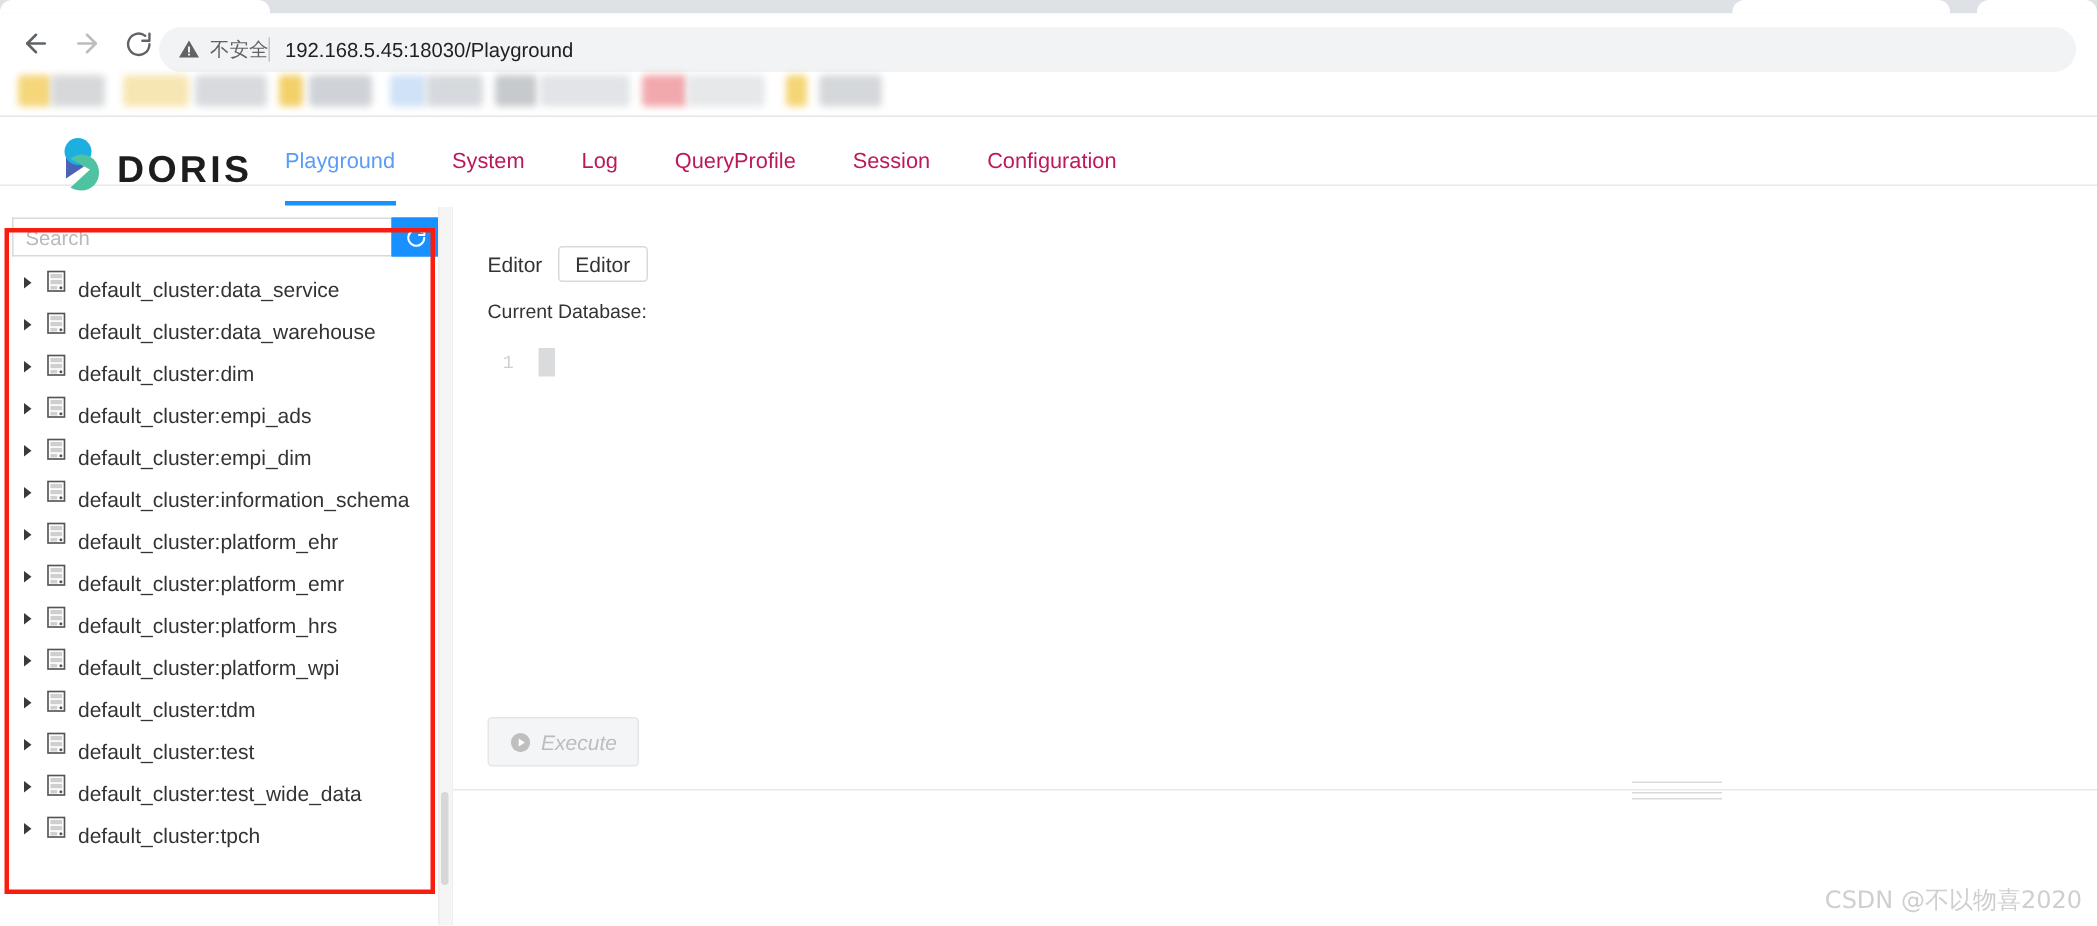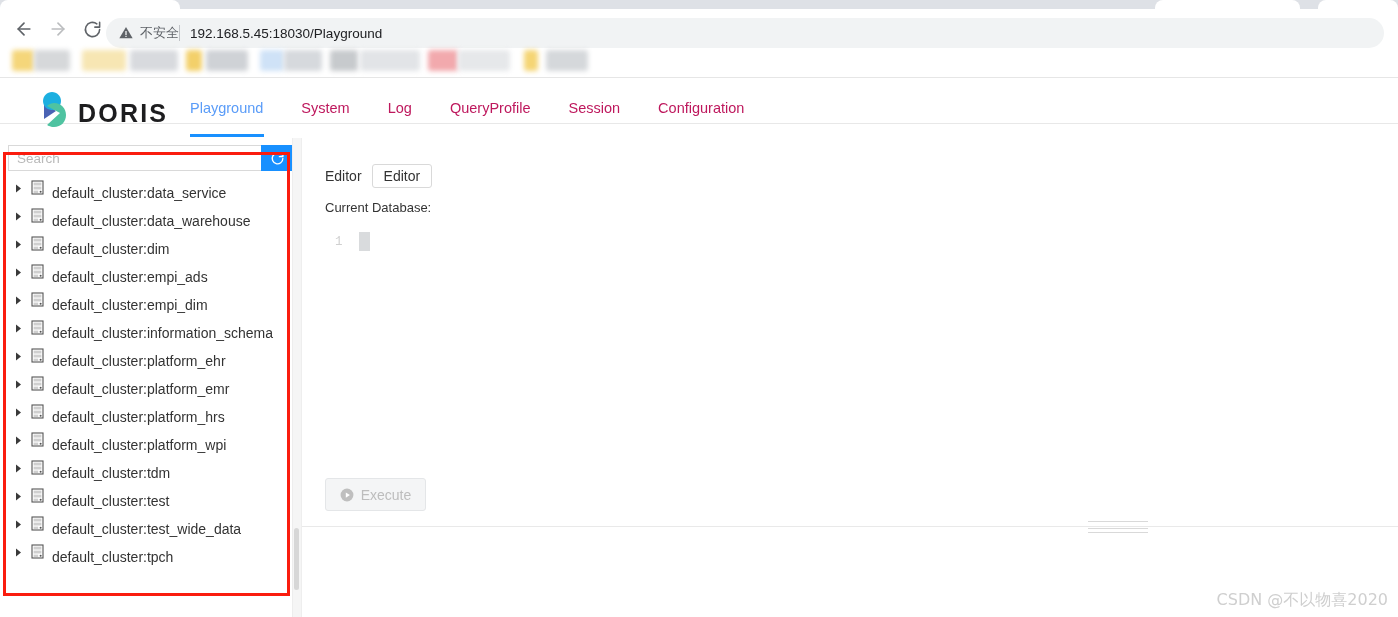--- a/index.html
+++ b/index.html
@@ -188,21 +188,21 @@
     width: 11px; height: 19px; background: #d9dbdd;
   }
   .execute-btn {
     position: absolute; left: 23px; top: 340px;
     width: 101px; height: 33px;
     background: #f4f5f6; border: 1px solid #e4e6e8; border-radius: 3px;
     display: flex; align-items: center; justify-content: center; gap: 7px;
     cursor: default;
   }
   .execute-btn .play-icon { width: 14px; height: 14px; display:block; }
-  .execute-btn .exec-label { font-size: 14px; color: #bdbdbd; }
+  .execute-btn .exec-label { font-size: 14px; color: #bdbdbd; font-style: italic; }
 
   .divider {
     position: absolute; left: 0; right: 0; top: 388px;
     height: 1px; background: #e9e9e9;
   }
   .resize-handle {
     position: absolute; left: 786px; top: 381px;
     width: 60px; height: 15px; cursor: row-resize;
   }
   .resize-handle i {

